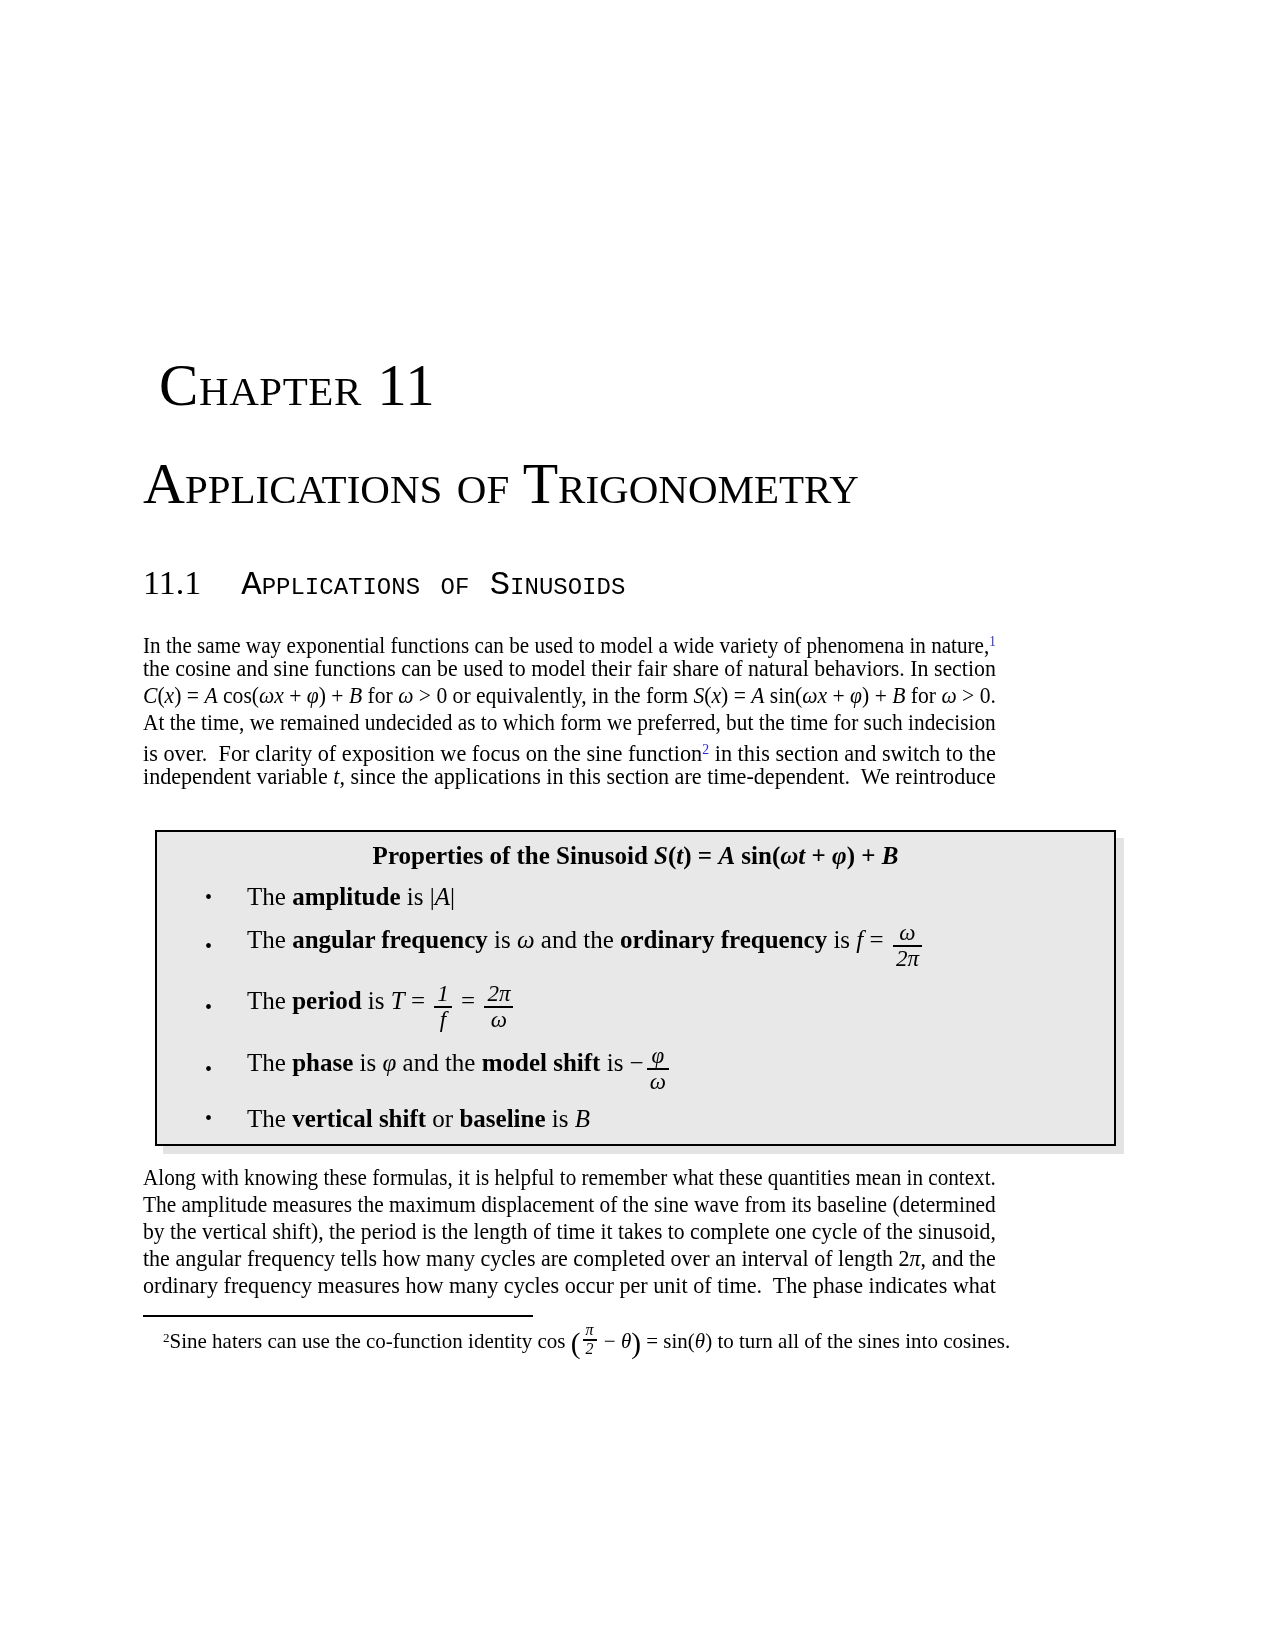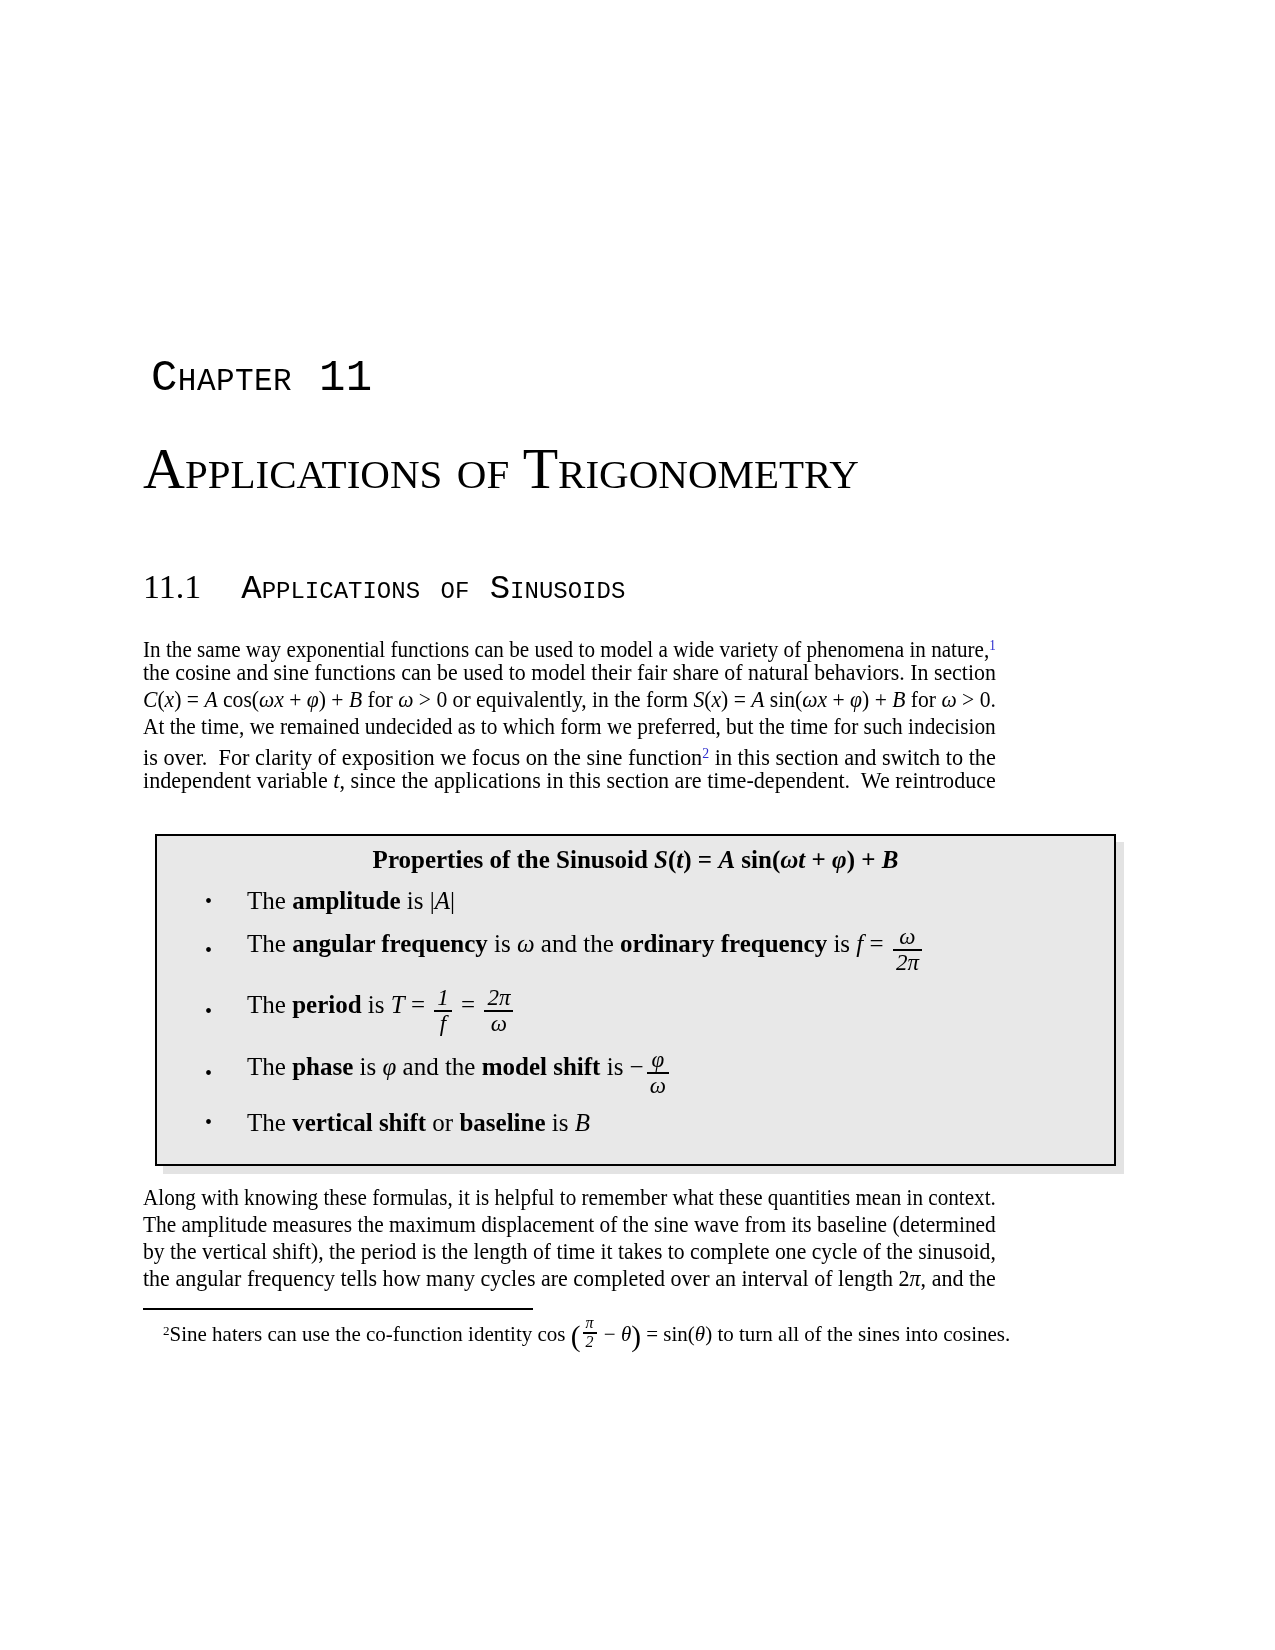--- a/index.html
+++ b/index.html
@@ -4,29 +4,29 @@
 <style>
   html,body{margin:0;padding:0;}
   body{
     width:1275px;height:1650px;background:#ffffff;color:#000;
     font-family:"Liberation Serif","DejaVu Serif",serif;
     position:relative;overflow:hidden;
   }
   .content{position:absolute;left:143px;top:0;width:927px;}
 
   .chapter-label{
-    margin:356px 0 0 8px;font-size:44px;font-weight:400;line-height:1;
-    font-variant-caps:small-caps;letter-spacing:0.01em;font-family:Liberation Mono, monospace;
+    margin:356px 0 0 16px;font-size:59px;font-weight:400;line-height:1;
+    font-variant-caps:small-caps;letter-spacing:0.01em;
   }
   .chapter-title{
     margin:40px 0 0 0;font-size:58px;font-weight:400;line-height:1;
     font-variant-caps:small-caps;white-space:nowrap;
   }
   .section-heading{
-    margin:72px 0 0 0;font-size:34px;font-weight:400;line-height:1;
+    margin:53px 0 0 0;font-size:34px;font-weight:400;line-height:1;
     display:flex;align-items:baseline;gap:40px;
   }
   .sec-title{font-variant-caps:small-caps;font-family:Liberation Mono, monospace;}
 
   .para{margin-top:26px;font-size:23px;line-height:27px;text-decoration:underline;}
   .line{height:27px;white-space:nowrap;}
   .fit-inner{display:inline-block;white-space:nowrap;transform-origin:0 50%;}
 
   .sg{white-space:pre;}
   .sg.i{font-style:italic;}
@@ -41,21 +41,21 @@
     display:inline-block;vertical-align:-0.78em;text-align:center;
     font-style:italic;line-height:1.05;margin:0 3px;
   }
   .frac .fn{display:block;padding:0 3px;}
   .frac .fd{display:block;border-top:2px solid #000;padding:0 3px;}
 
   .propbox{
     margin:40px 0 0 12px;width:961px;box-sizing:border-box;
     border:2px solid #000;background:var(--boxbg,#e8e8e8);
     box-shadow:8px 8px 0 0 var(--boxshadow,#e3e3e3);
-    padding:8px 24px 28px 24px;font-size:25px;
+    padding:8px 24px 12px 24px;font-size:25px;
   }
   .propbox-title{text-align:center;line-height:32px;white-space:nowrap;}
   .prop-list{list-style:none;margin:4px 0 0 0;padding:0;}
   .prop-item{position:relative;padding-left:66px;margin-top:11px;line-height:27px;white-space:nowrap;}
   .prop-item .blt{
     position:absolute;left:24px;top:50%;transform:translateY(-50%);
     font-size:20px;line-height:1;
   }
   .propbox .frac{font-size:0.92em;}
 
@@ -99,20 +99,21 @@
         <li class="prop-item"><span class="blt">•</span><span class="sg ">The </span><span class="sg b">phase</span><span class="sg "> is </span><span class="sg i">φ</span><span class="sg "> and the </span><span class="sg b">model shift</span><span class="sg "> is −</span><span class="frac"><span class="fn">φ</span><span class="fd">ω</span></span></li>
         <li class="prop-item"><span class="blt">•</span><span class="sg ">The </span><span class="sg b">vertical shift</span><span class="sg "> or </span><span class="sg b">baseline</span><span class="sg "> is </span><span class="sg i">B</span></li>
       </ul>
   </section>
 
   <div class="para para2">
       <div class="line"><span class="fit-inner" style="transform: scaleX(0.9202);"><span class="sg ">Along with knowing these formulas, it is helpful to remember what these quantities mean in context.</span></span></div>
       <div class="line"><span class="fit-inner" style="transform: scaleX(0.9305);"><span class="sg ">The amplitude measures the maximum displacement of the sine wave from its baseline (determined</span></span></div>
       <div class="line"><span class="fit-inner" style="transform: scaleX(0.9423);"><span class="sg ">by the vertical shift), the period is the length of time it takes to complete one cycle of the sinusoid,</span></span></div>
       <div class="line"><span class="fit-inner" style="transform: scaleX(0.9572);"><span class="sg ">the angular frequency tells how many cycles are completed over an interval of length 2</span><span class="sg i">π</span><span class="sg ">, and the</span></span></div>
+      <div class="line"><span class="fit-inner" style="transform: scaleX(0.9625);"><span class="sg ">ordinary frequency measures how many cycles occur per unit of time.  The phase indicates what</span></span></div>
     </div>
 
   <div class="rule"></div>
 
   <div class="footnotes">
       <div class="footnote"><span class="fit-inner"><span class="sg sup">2</span><span class="sg ">Sine haters can use the co-function identity cos </span><span class="sg bigp">(</span><span class="frac"><span class="fn">π</span><span class="fd">2</span></span><span class="sg "> − </span><span class="sg i">θ</span><span class="sg bigp">)</span><span class="sg "> = sin(</span><span class="sg i">θ</span><span class="sg ">) to turn all of the sines into cosines.</span></span></div>
     </div>
 
 </div>
 

